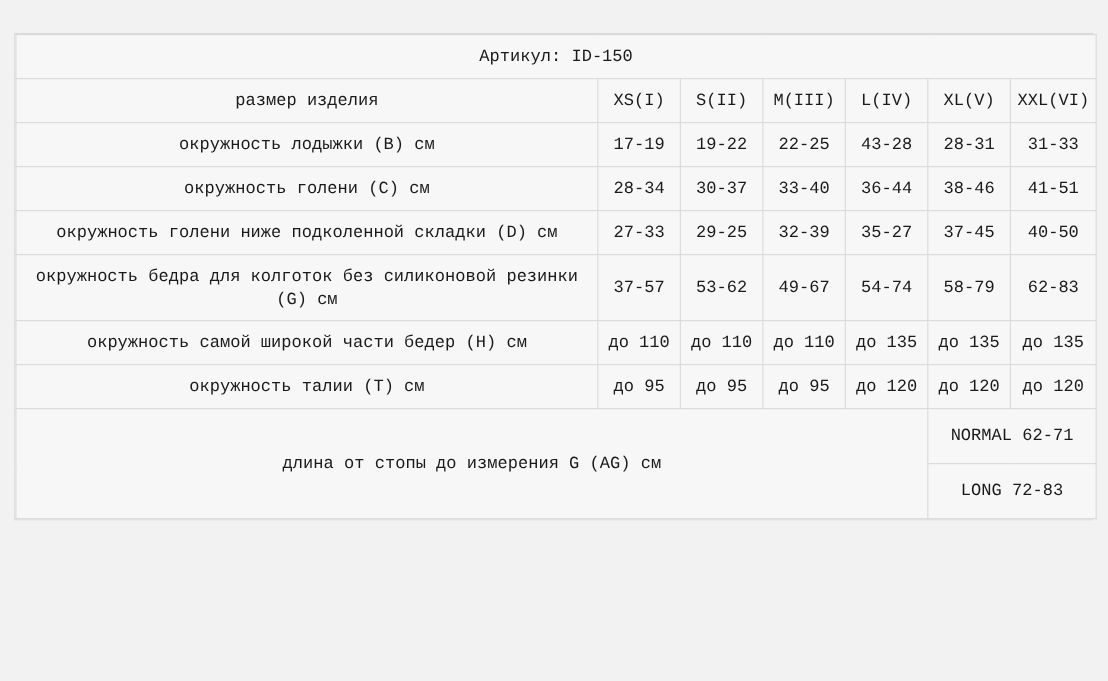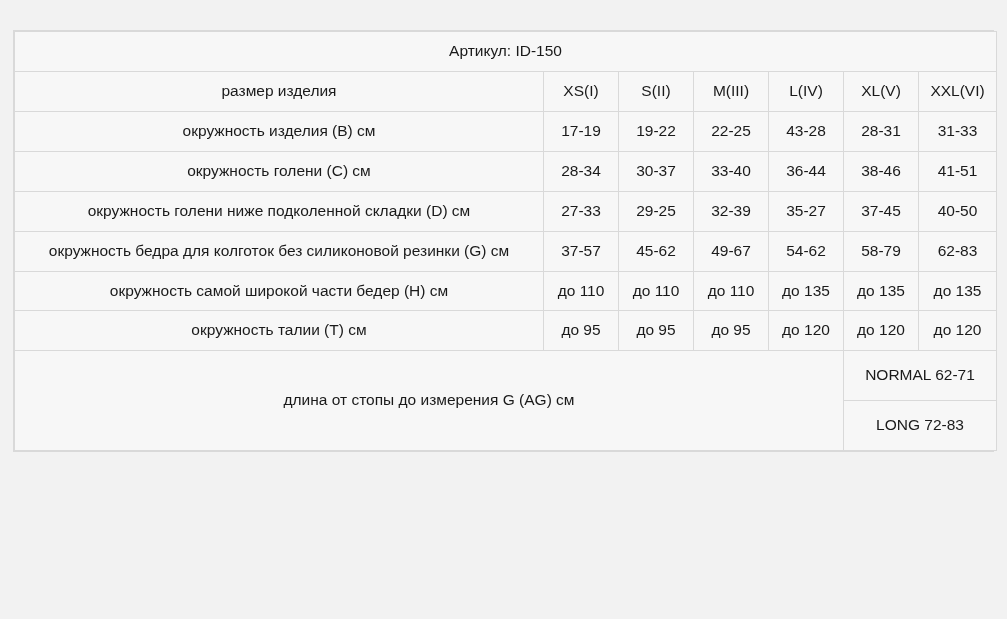--- a/index.html
+++ b/index.html
@@ -32,20 +32,21 @@
     background: #f7f7f7;
   }
   table.size-table td {
     border: 1px solid #d9d9d9;
     color: #1a1a1a;
     font-size: 15.5px;
     text-align: center;
     vertical-align: middle;
     padding: 9px 6px;
     line-height: 1.35;
+    font-family: Liberation Mono, monospace;
   }
   .article-row td {
     font-size: 15.5px;
     padding: 14px 6px;
   }
   .header-row td {
     padding: 14px 6px;
   }
   .label-cell {
     padding-left: 14px !important;
@@ -86,21 +87,21 @@
           <td class="label-cell">размер изделия</td>
           <td>XS(I)</td>
           <td>S(II)</td>
           <td>M(III)</td>
           <td>L(IV)</td>
           <td>XL(V)</td>
           <td>XXL(VI)</td>
         </tr>
 
         <tr>
-          <td class="label-cell">окружность изделия (B) см</td>
+          <td class="label-cell">окружность лодыжки (B) см</td>
           <td>17-19</td>
           <td>19-22</td>
           <td>22-25</td>
           <td>43-28</td>
           <td>28-31</td>
           <td>31-33</td>
         </tr>
 
         <tr>
           <td class="label-cell">окружность голени (C) см</td>
@@ -118,23 +119,23 @@
           <td>29-25</td>
           <td>32-39</td>
           <td>35-27</td>
           <td>37-45</td>
           <td>40-50</td>
         </tr>
 
         <tr class="tall">
           <td class="label-cell">окружность бедра для колготок без силиконовой резинки (G) см</td>
           <td>37-57</td>
-          <td>45-62</td>
+          <td>53-62</td>
           <td>49-67</td>
-          <td>54-62</td>
+          <td>54-74</td>
           <td>58-79</td>
           <td>62-83</td>
         </tr>
 
         <tr class="tall">
           <td class="label-cell">окружность самой широкой части бедер (H) см</td>
           <td>до 110</td>
           <td>до 110</td>
           <td>до 110</td>
           <td>до 135</td>

